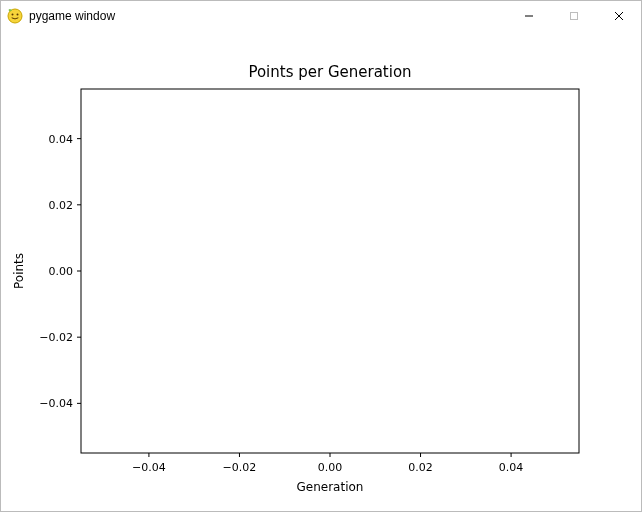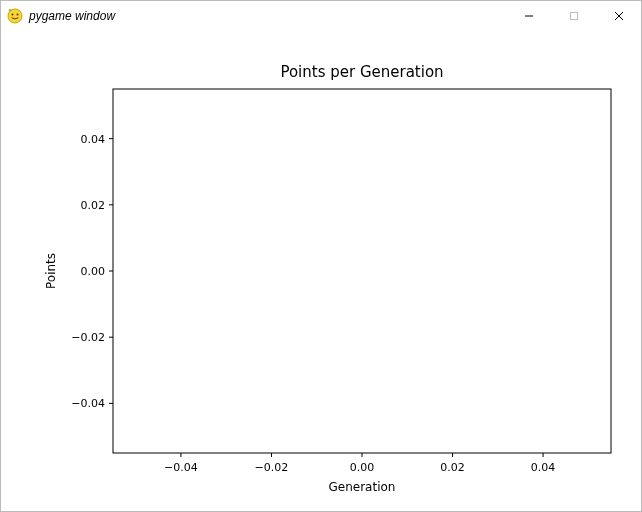--- a/index.html
+++ b/index.html
@@ -25,21 +25,20 @@
     display: flex;
     align-items: center;
     background: #ffffff;
     flex-shrink: 0;
   }
   .title-left {
     display: flex;
     align-items: center;
     gap: 6px;
     padding-left: 6px;
-    font-style: italic;
   }
   .app-icon {
     width: 16px;
     height: 16px;
   }
   .title-text {
     font-size: 12px;
     color: #000;
   }
   .title-spacer { flex: 1; }
@@ -59,21 +58,20 @@
   }
   .win-btn.disabled {
     color: #bdbdbd;
     cursor: default;
   }
   .win-btn svg { display: block; }
   .client {
     flex: 1;
     position: relative;
     background: #ffffff;
-    margin-left: 32px;
   }
   .chart-svg {
     display: block;
   }
   .axis-label, .tick-label, .chart-title {
     font-family: "DejaVu Sans", Arial, sans-serif;
     fill: #000;
   }
   .chart-title { font-size: 15px; }
   .axis-label { font-size: 12px; }

